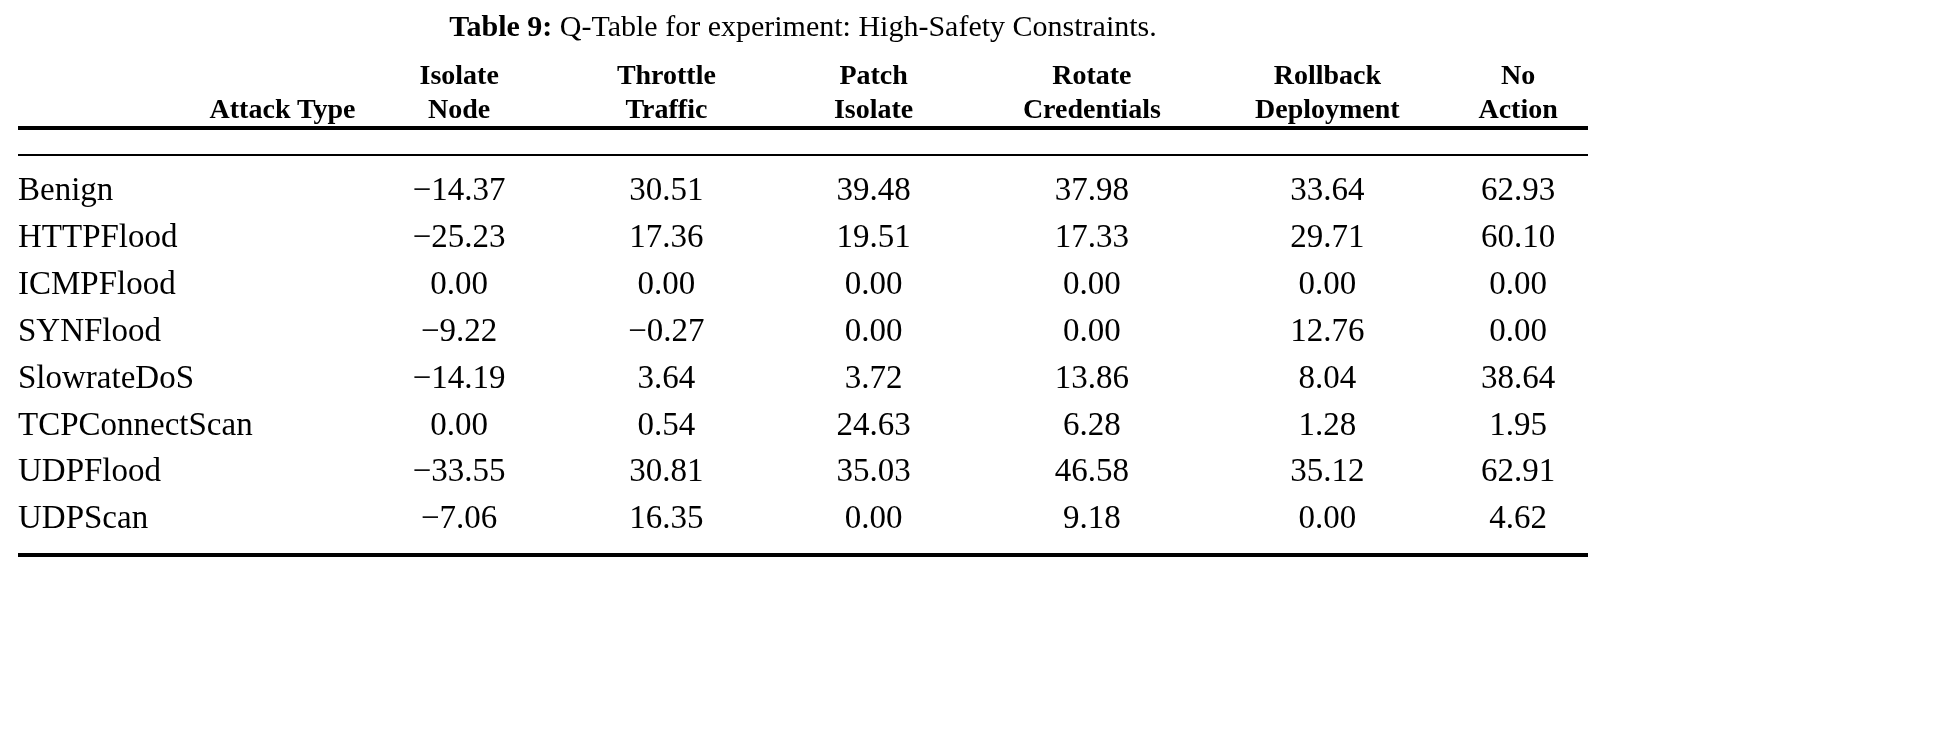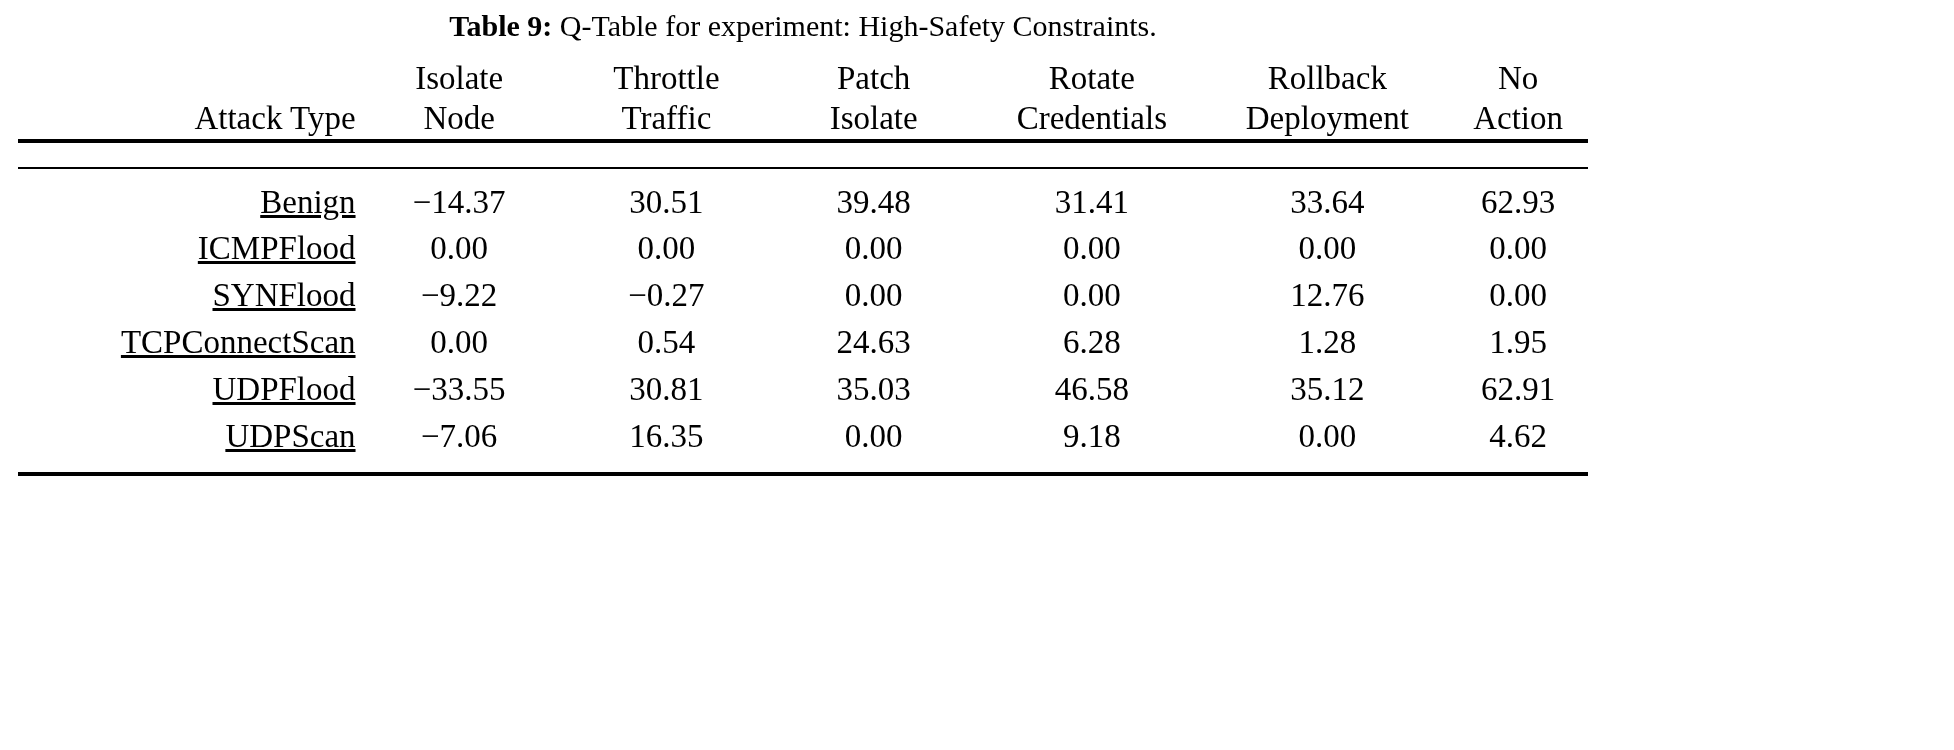--- a/index.html
+++ b/index.html
@@ -49,22 +49,22 @@
   }
   .rule-top td { border-top: 4px solid #000; }
   .rule-mid td { border-top: 2px solid #000; }
   .rule-bot td { border-top: 4px solid #000; }
   .spacer-top td { height: 14px; }
   .spacer-head td { height: 10px; }
   .spacer-body td { height: 10px; }
   .spacer-bot td { height: 12px; }
 
   thead th {
-    font-size: 33px;
-    font-weight: normal;
+    font-size: 28px;
+    font-weight: bold;
     line-height: 1.22;
     vertical-align: bottom;
     text-align: center;
     padding-bottom: 2px;
   }
   thead th.col-attack {
     text-align: right;
     padding-left: 6px;
     white-space: nowrap;
   }
@@ -72,22 +72,21 @@
     display: block;
     white-space: nowrap;
   }
   tbody td {
     font-size: 33px;
     line-height: 1.42;
     text-align: center;
     white-space: nowrap;
   }
   tbody td.attack {
-    text-align: right;
-    text-decoration: underline;
+    text-align: left;
   }
   col.c0 { width: 21.5%; }
   col.c1 { width: 13.2%; }
   col.c2 { width: 13.2%; }
   col.c3 { width: 13.2%; }
   col.c4 { width: 14.6%; }
   col.c5 { width: 15.4%; }
   col.c6 { width: 8.9%; }
 </style>
 </head>
@@ -158,41 +157,59 @@
         </tr>
       <tr class="spacer-body">
           <td colspan="7"></td>
         </tr>
 
       <tr>
         <td class="attack">Benign</td>
         <td>−14.37</td>
         <td>30.51</td>
         <td>39.48</td>
-        <td>31.41</td>
+        <td>37.98</td>
         <td>33.64</td>
         <td>62.93</td>
+      </tr>
+      <tr>
+        <td class="attack">HTTPFlood</td>
+        <td>−25.23</td>
+        <td>17.36</td>
+        <td>19.51</td>
+        <td>17.33</td>
+        <td>29.71</td>
+        <td>60.10</td>
       </tr>
       <tr>
         <td class="attack">ICMPFlood</td>
         <td>0.00</td>
         <td>0.00</td>
         <td>0.00</td>
         <td>0.00</td>
         <td>0.00</td>
         <td>0.00</td>
       </tr>
       <tr>
         <td class="attack">SYNFlood</td>
         <td>−9.22</td>
         <td>−0.27</td>
         <td>0.00</td>
         <td>0.00</td>
         <td>12.76</td>
         <td>0.00</td>
+      </tr>
+      <tr>
+        <td class="attack">SlowrateDoS</td>
+        <td>−14.19</td>
+        <td>3.64</td>
+        <td>3.72</td>
+        <td>13.86</td>
+        <td>8.04</td>
+        <td>38.64</td>
       </tr>
       <tr>
         <td class="attack">TCPConnectScan</td>
         <td>0.00</td>
         <td>0.54</td>
         <td>24.63</td>
         <td>6.28</td>
         <td>1.28</td>
         <td>1.95</td>
       </tr>

